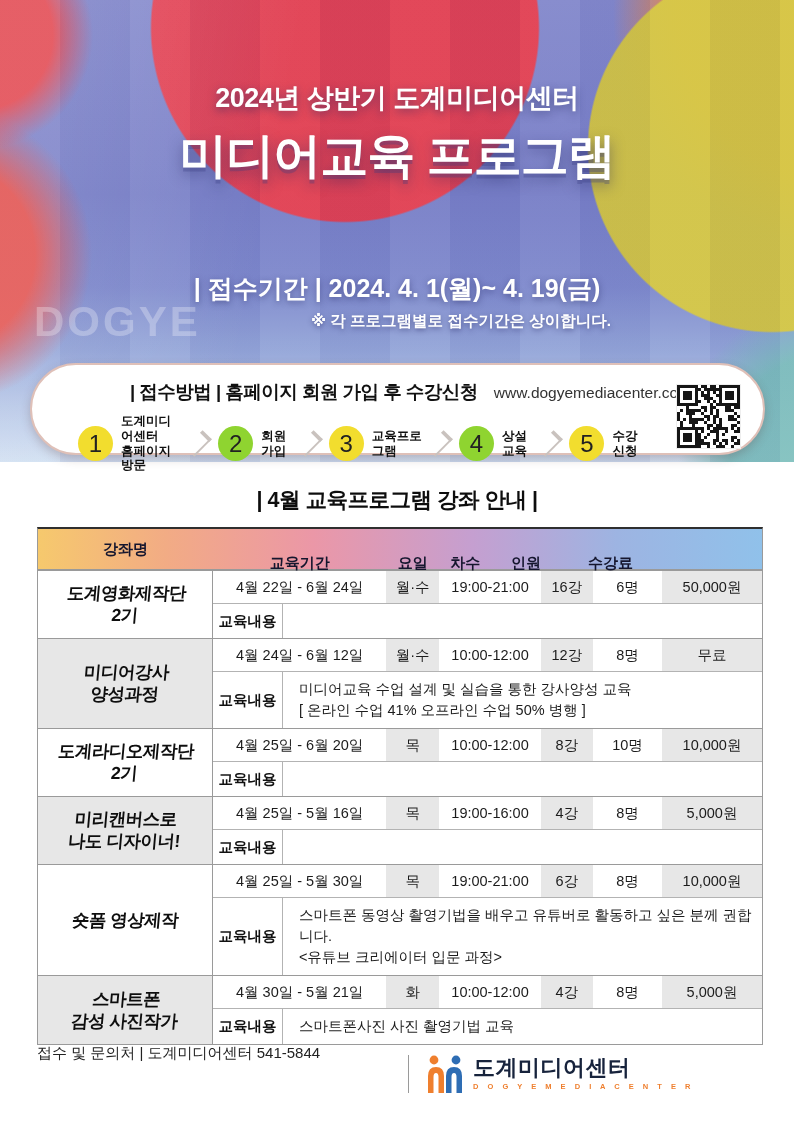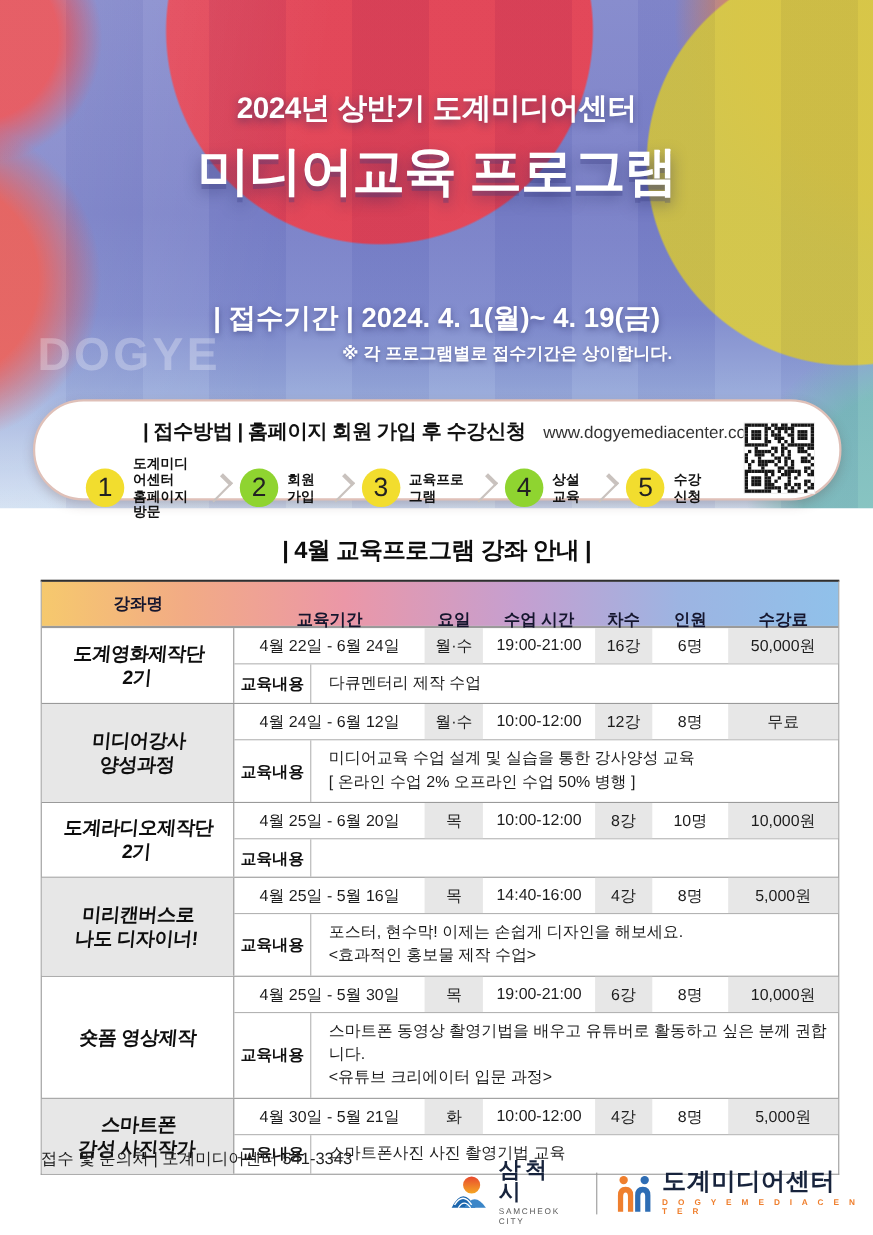--- a/index.html
+++ b/index.html
@@ -435,62 +435,60 @@
   </div>
 
   <div class="section-title">|  4월 교육프로그램 강좌 안내  |</div>
 
   <div class="course-table">
     <div class="thead">
       <div class="th col-name">강좌명</div>
       <div class="col-rest">
         <div class="th c-period">교육기간</div>
         <div class="th c-day">요일</div>
-        <div class="th c-time">수업 시간</div>
         <div class="th c-sess">차수</div>
         <div class="th c-cap">인원</div>
         <div class="th c-fee">수강료</div>
       </div>
     </div>
 
     <div class="course-row">
       <div class="name-cell"><span>도계영화제작단
 2기</span></div>
       <div class="row-right">
         <div class="sched">
           <div class="s c-period">4월 22일 - 6월 24일</div>
           <div class="s c-day gray">월·수</div>
           <div class="s c-time">19:00-21:00</div>
           <div class="s c-sess gray">16강</div>
           <div class="s c-cap">6명</div>
           <div class="s c-fee gray">50,000원</div>
         </div>
         <div class="content">
           <div class="content-label">교육내용</div>
-          <div class="content-text">다큐멘터리 제작 수업</div>
         </div>
       </div>
     </div>
 
     <div class="course-row">
       <div class="name-cell name-gray"><span>미디어강사
 양성과정</span></div>
       <div class="row-right">
         <div class="sched">
           <div class="s c-period">4월 24일 - 6월 12일</div>
           <div class="s c-day gray">월·수</div>
           <div class="s c-time">10:00-12:00</div>
           <div class="s c-sess gray">12강</div>
           <div class="s c-cap">8명</div>
           <div class="s c-fee gray">무료</div>
         </div>
         <div class="content">
           <div class="content-label">교육내용</div>
           <div class="content-text">미디어교육 수업 설계 및 실습을 통한 강사양성 교육
-[ 온라인 수업 2% 오프라인 수업 50% 병행 ]</div>
+[ 온라인 수업 41% 오프라인 수업 50% 병행 ]</div>
         </div>
       </div>
     </div>
 
     <div class="course-row">
       <div class="name-cell"><span>도계라디오제작단
 2기</span></div>
       <div class="row-right">
         <div class="sched">
           <div class="s c-period">4월 25일 - 6월 20일</div>
@@ -506,29 +504,27 @@
       </div>
     </div>
 
     <div class="course-row">
       <div class="name-cell name-gray"><span>미리캔버스로
 나도 디자이너!</span></div>
       <div class="row-right">
         <div class="sched">
           <div class="s c-period">4월 25일 - 5월 16일</div>
           <div class="s c-day gray">목</div>
-          <div class="s c-time">14:40-16:00</div>
+          <div class="s c-time">19:00-16:00</div>
           <div class="s c-sess gray">4강</div>
           <div class="s c-cap">8명</div>
           <div class="s c-fee gray">5,000원</div>
         </div>
         <div class="content">
           <div class="content-label">교육내용</div>
-          <div class="content-text">포스터, 현수막! 이제는 손쉽게 디자인을 해보세요.
-&lt;효과적인 홍보물 제작 수업&gt;</div>
         </div>
       </div>
     </div>
 
     <div class="course-row">
       <div class="name-cell"><span>숏폼 영상제작</span></div>
       <div class="row-right">
         <div class="sched">
           <div class="s c-period">4월 25일 - 5월 30일</div>
           <div class="s c-day gray">목</div>
@@ -559,41 +555,22 @@
         </div>
         <div class="content">
           <div class="content-label">교육내용</div>
           <div class="content-text">스마트폰사진 사진 촬영기법 교육</div>
         </div>
       </div>
     </div>
   </div>
 
   <div class="footer">
-    <div class="contact">접수 및 문의처 | 도계미디어센터 541-3343</div>
+    <div class="contact">접수 및 문의처 | 도계미디어센터 541-5844</div>
     <div class="logos">
-      <div class="logo logo1">
-        <svg width="42" height="42" viewBox="0 0 42 42">
-          <defs>
-            <linearGradient id="sun" x1="0" y1="0" x2="0" y2="1">
-              <stop offset="0" stop-color="#e8492f"></stop>
-                <stop offset="1" stop-color="#f5a623"></stop>
-            </linearGradient>
-          </defs>
-          <circle cx="24" cy="12" r="9" fill="url(#sun)"></circle>
-          <path d="M3 36 Q15 12 28 36 Z" fill="#1c66ad"></path>
-          <path d="M16 36 Q27 18 39 36 Z" fill="#3b86c8"></path>
-          <path d="M6 33 Q15 19 24 33" fill="none" stroke="#fff" stroke-width="1.6"></path>
-          <path d="M10 36 Q16 26 23 36" fill="none" stroke="#fff" stroke-width="1.3"></path>
-        </svg>
-        <div>
-          <div class="logo-text-kr">삼척시</div>
-          <div class="logo-text-en">SAMCHEOK CITY</div>
-        </div>
-      </div>
       <div class="logo-divider"></div>
       <div class="logo logo2">
         <svg width="38" height="40" viewBox="0 0 38 40">
           <circle cx="8" cy="6" r="4.4" fill="#ef7f2e"></circle>
           <circle cx="30" cy="6" r="4.4" fill="#2e6db4"></circle>
           <path d="M2 39 L2 22 Q2 13 10 13 Q18 13 18 22 L18 39 L12.5 39 L12.5 23 Q12.5 19 10 19 Q7.5 19 7.5 23 L7.5 39 Z" fill="#ef7f2e"></path>
           <path d="M20 39 L20 22 Q20 13 28 13 Q36 13 36 22 L36 39 L30.5 39 L30.5 23 Q30.5 19 28 19 Q25.5 19 25.5 23 L25.5 39 Z" fill="#2e6db4"></path>
         </svg>
         <div>
           <div class="logo-text-kr">도계미디어센터</div>

